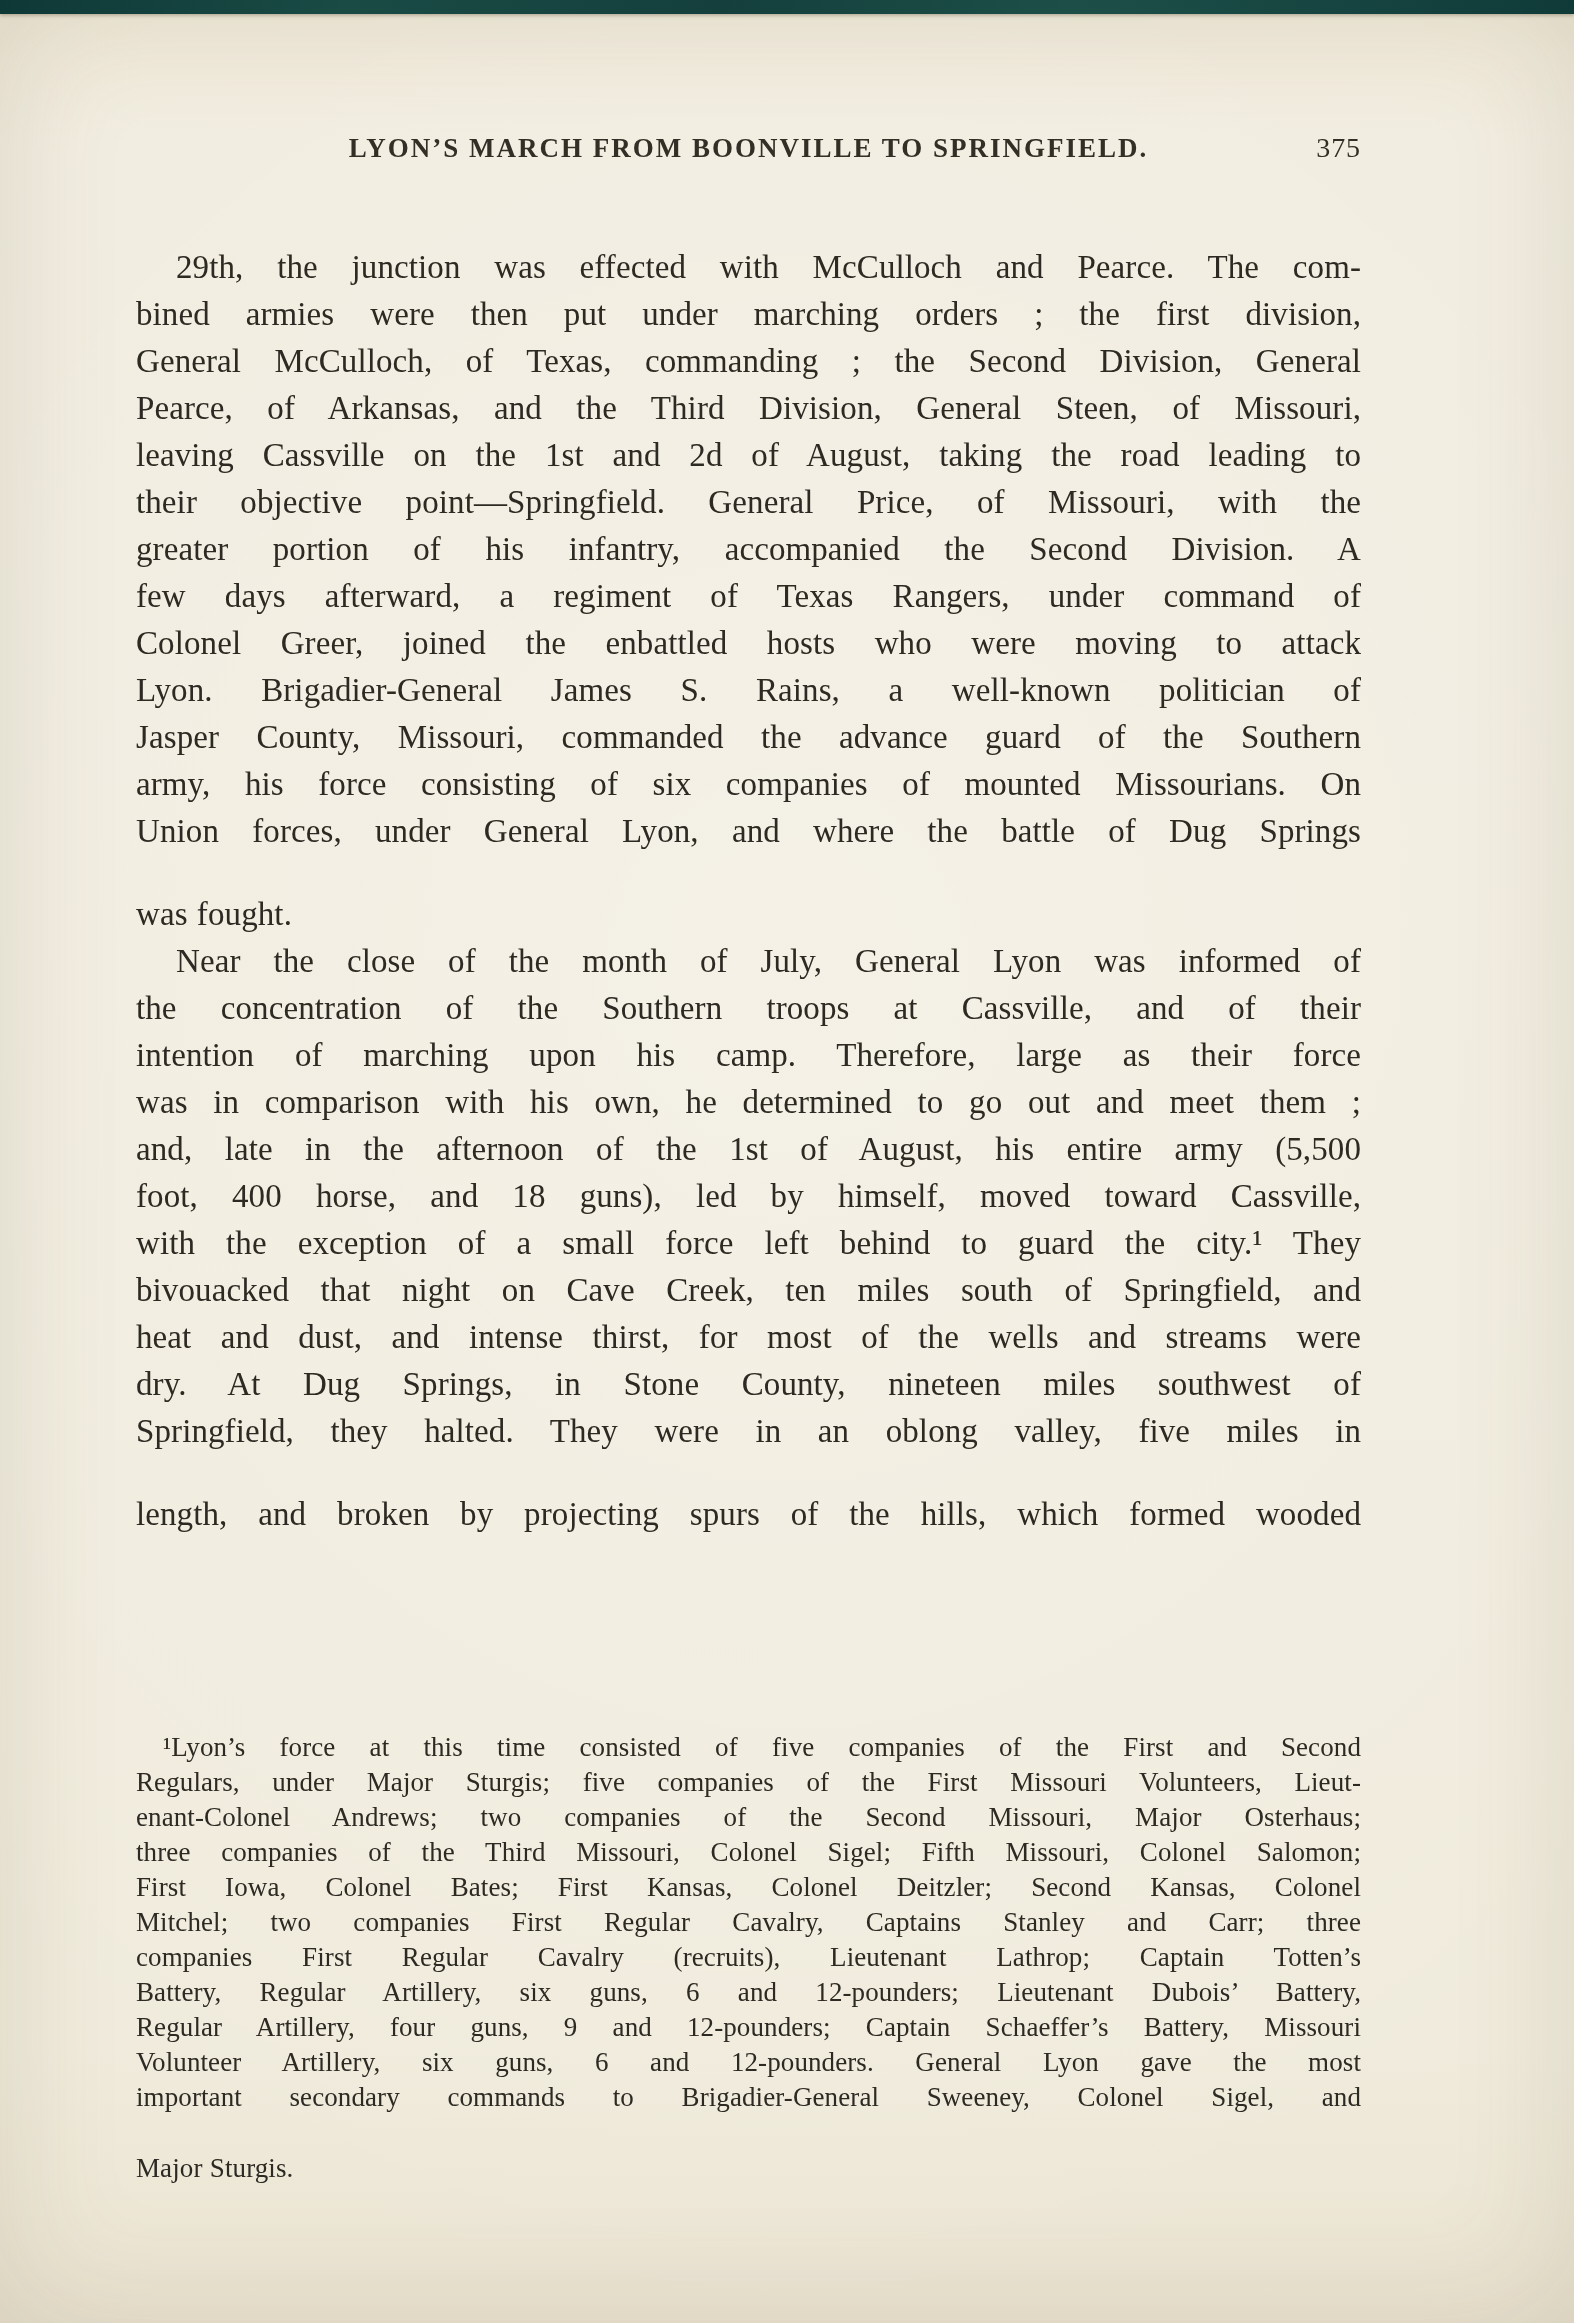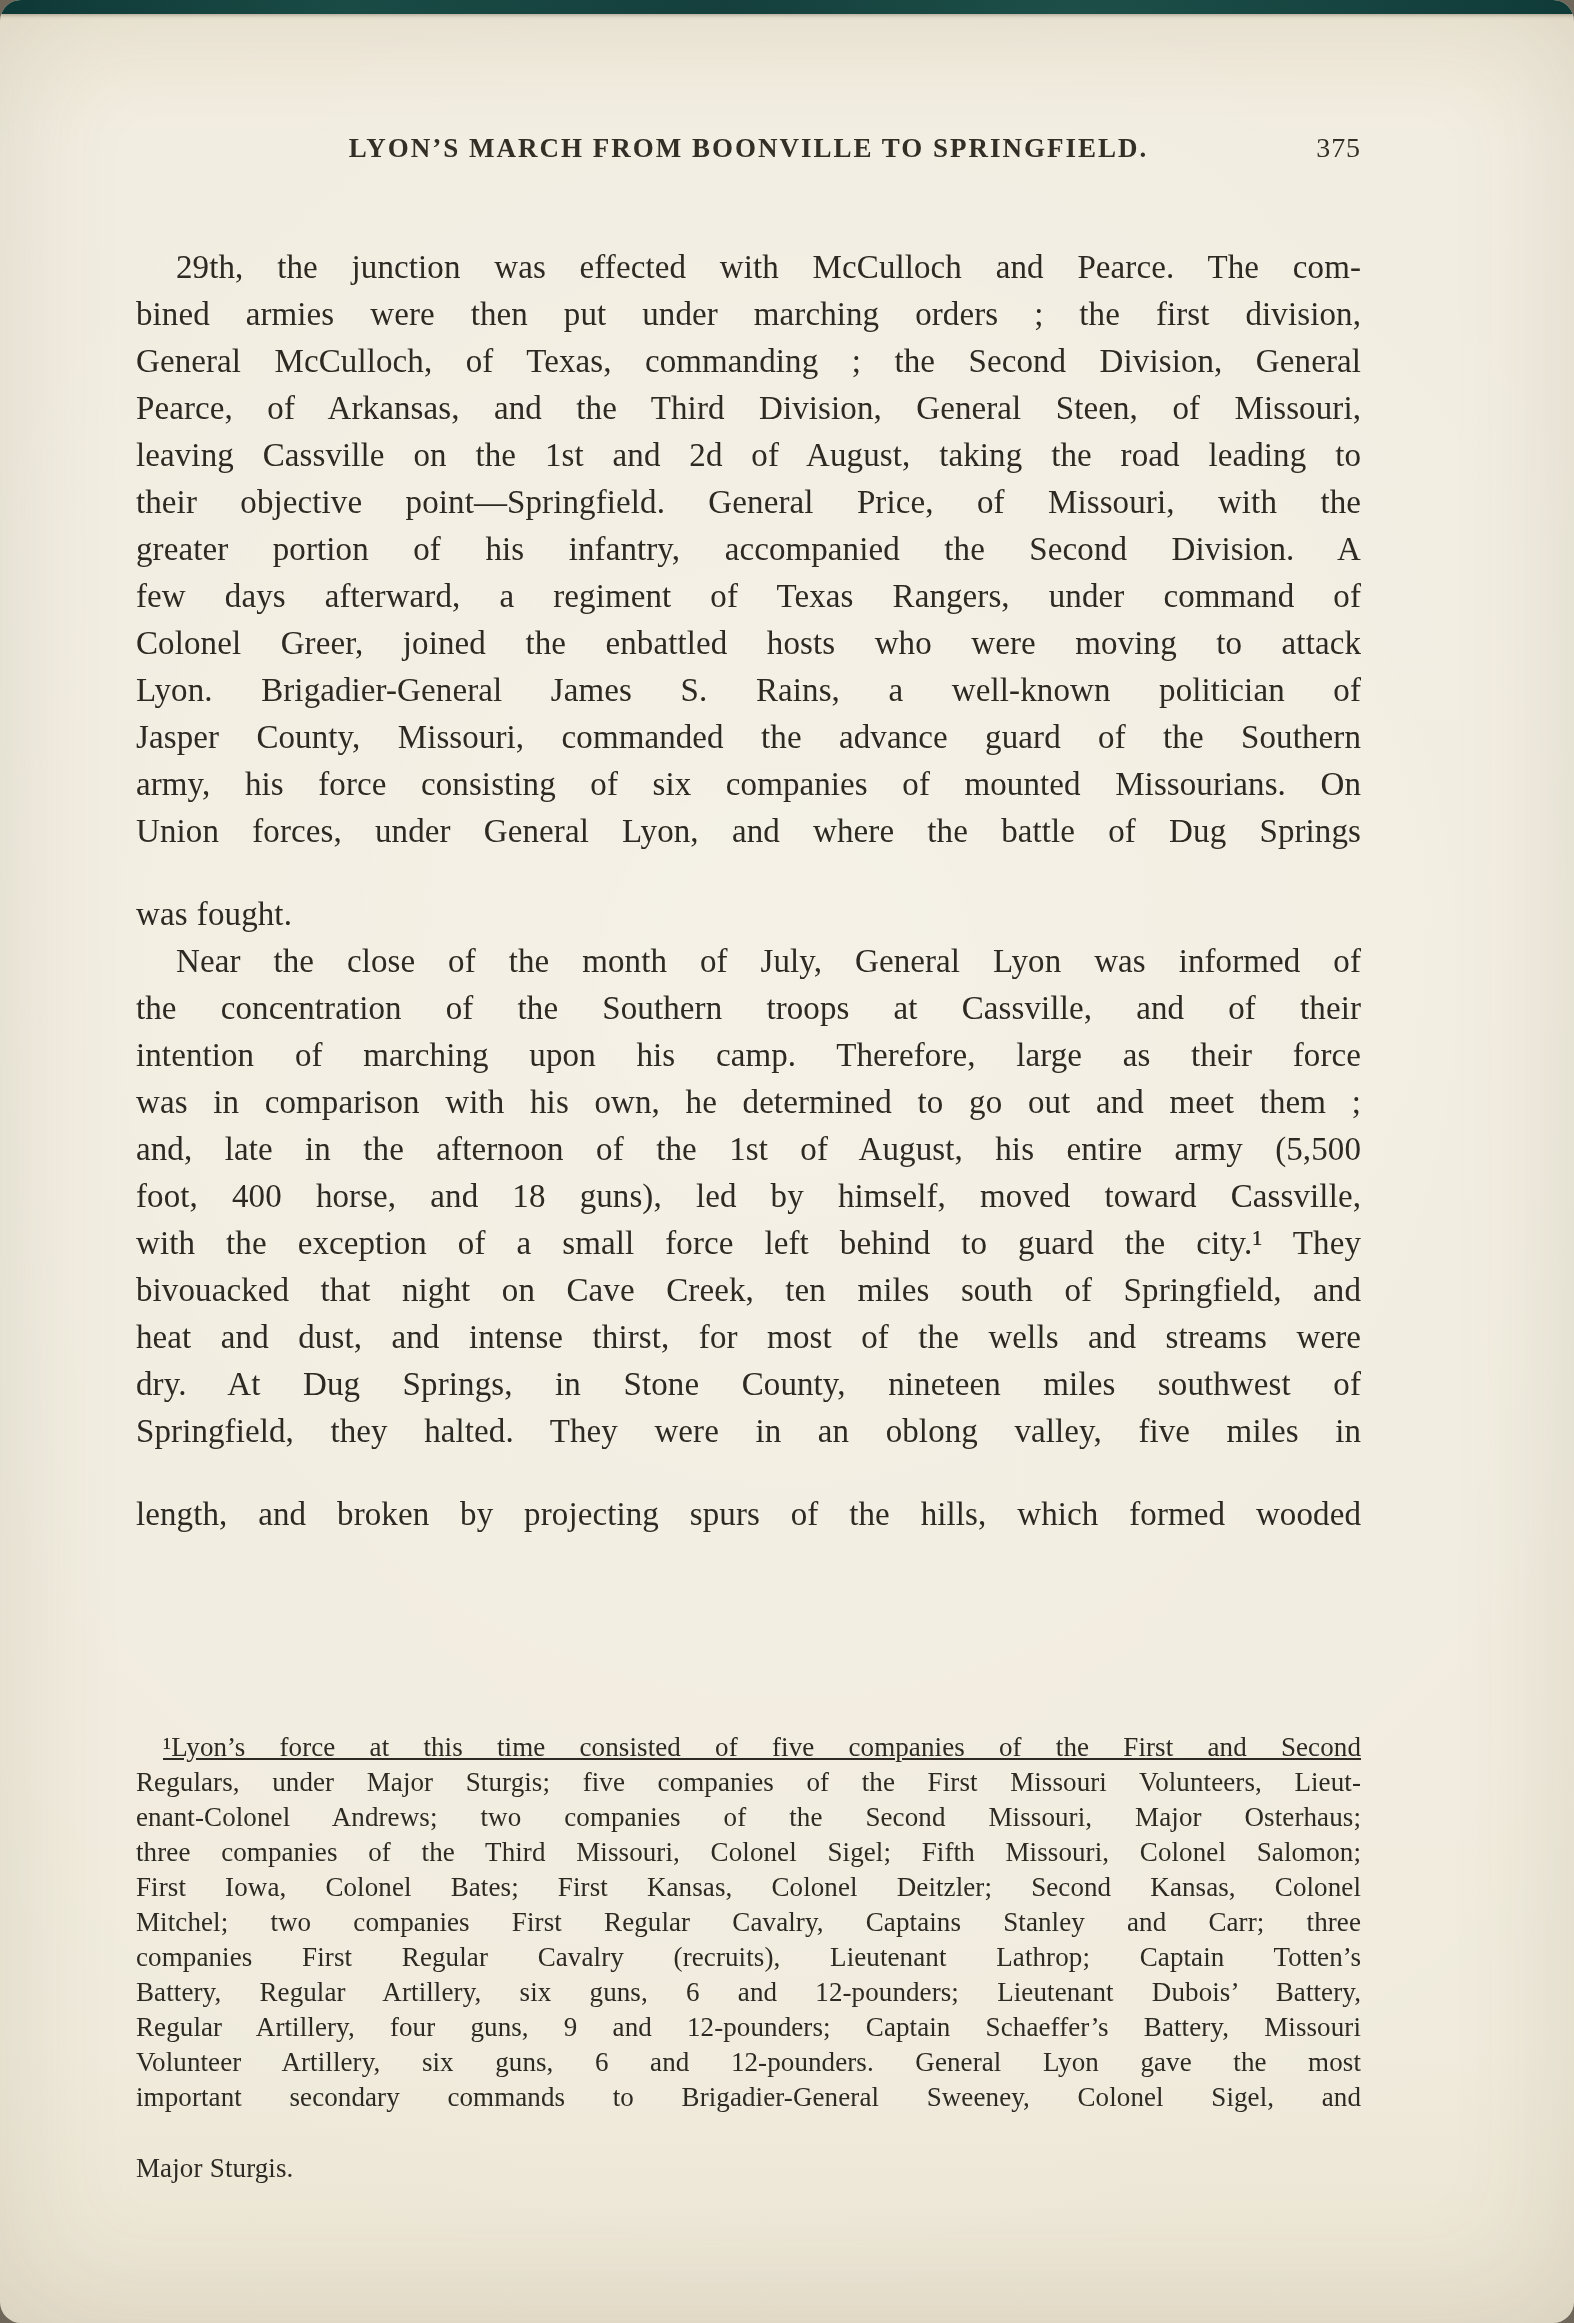--- a/index.html
+++ b/index.html
@@ -14,21 +14,20 @@
     height: 2323px;
     margin: 0 auto;
     background-color: var(--paper, #f0ebdc);
     background-image:
       radial-gradient(ellipse 130% 95% at 50% 42%, rgba(255,255,255,0.28), rgba(255,255,255,0) 62%),
       linear-gradient(180deg, #efe8d7 0%, #f1ecdf 6%, #f0ebdc 88%, #ebe4d2 100%);
     box-shadow: inset 0 0 127px rgba(92, 76, 44, 0.14);
     overflow: hidden;
     font-family: "Liberation Serif", "DejaVu Serif", serif;
     color: var(--ink, #2d2a23);
-    border-radius: 21px;
   }
 
   .scan-top-bar {
     position: absolute;
     top: 0; left: 0; right: 0;
     height: 13.6px;
     background: linear-gradient(90deg,
       #0e3836 0%, #1a4b45 22%, #143f3c 46%, #1d4f48 68%, #164440 86%, #0f3a38 100%);
     box-shadow: 0 1.8px 3.6px rgba(70, 58, 32, 0.35);
   }
@@ -86,21 +85,21 @@
 
   .paragraph .line:first-child { text-indent: 40px; }
 
   .footnote {
     margin-top: 192px;
     font-size: 27px;
     line-height: 35px;
     word-spacing: 0.5px;
     letter-spacing: 0.1px;
   }
-  .footnote .line:first-child { text-indent: 27px; text-decoration: underline; }
+  .footnote .line:first-child { text-indent: 27px; }
 </style>
 </head>
 <body>
 
 <div class="page">
 
   <div class="scan-top-bar"></div>
 
   <div class="content">
 

